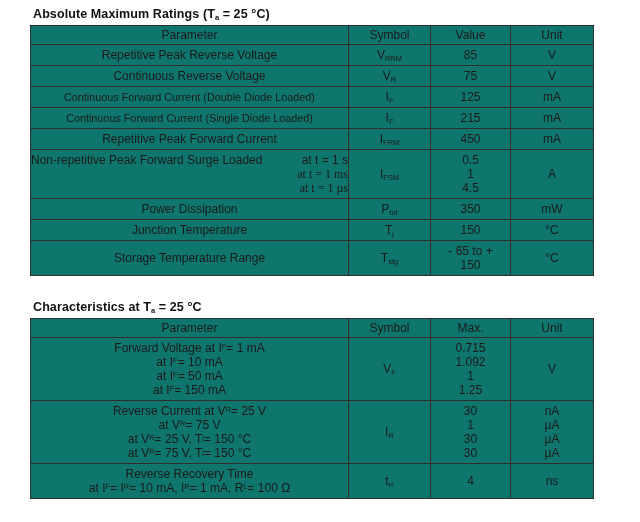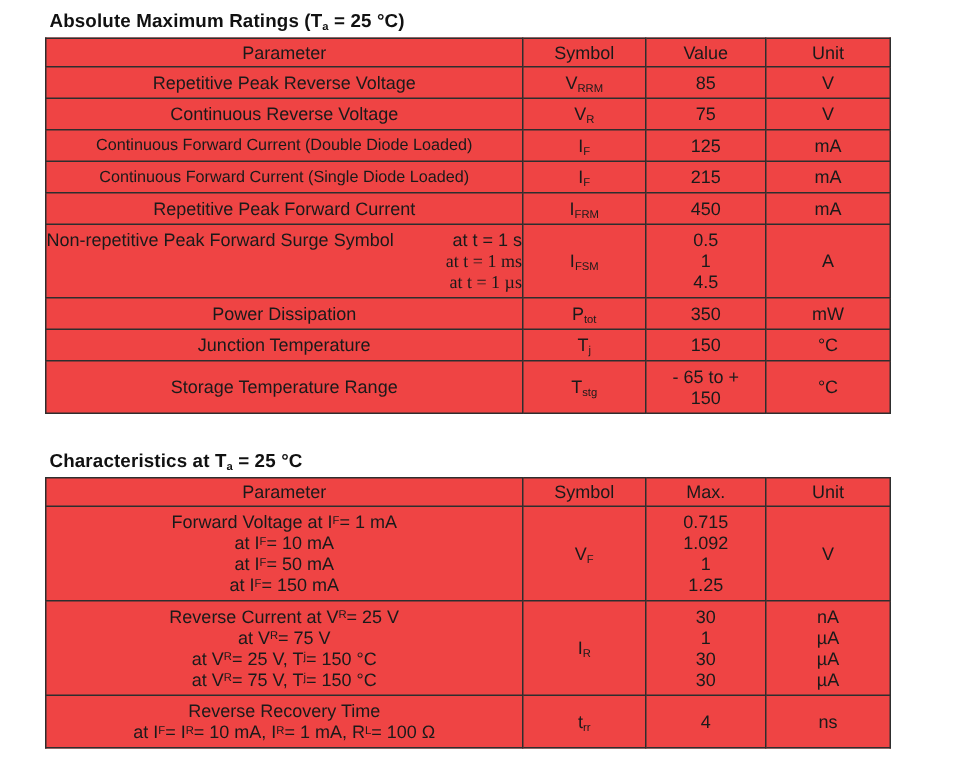--- a/index.html
+++ b/index.html
@@ -21,21 +21,21 @@
     font-weight: bold;
     margin: 0 4px 4px 3px;
     color: #111;
     letter-spacing: 0.1px;
   }
   .sec2 { margin-top: 24px; }
   table {
     border-collapse: collapse;
     table-layout: fixed;
     width: 563px;
-    background: #ef4444;
+    background: #0f766e;
   }
   th, td {
     border: 1px solid #2e2e2e;
     font-size: 12px;
     text-align: center;
     vertical-align: middle;
     padding: 3px 6px;
     overflow: hidden;
   }
   th {
@@ -145,21 +145,21 @@
             <td>
               <div class="vline">450</div>
             </td>
             <td>
               <div class="vline">mA</div>
             </td>
           </tr>
           <tr>
             <td class="param">
               <div class="line lr">
-                <span>Non-repetitive Peak Forward Surge Symbol</span>
+                <span>Non-repetitive Peak Forward Surge Loaded</span>
                 <span>at t = 1 s</span>
               </div>
               <div class="line r">at t = 1 ms</div>
               <div class="line r">at t = 1 µs</div>
             </td>
             <td>I<sub>FSM</sub></td>
             <td>
               <div class="vline">0.5</div>
               <div class="vline">1</div>
               <div class="vline">4.5</div>

